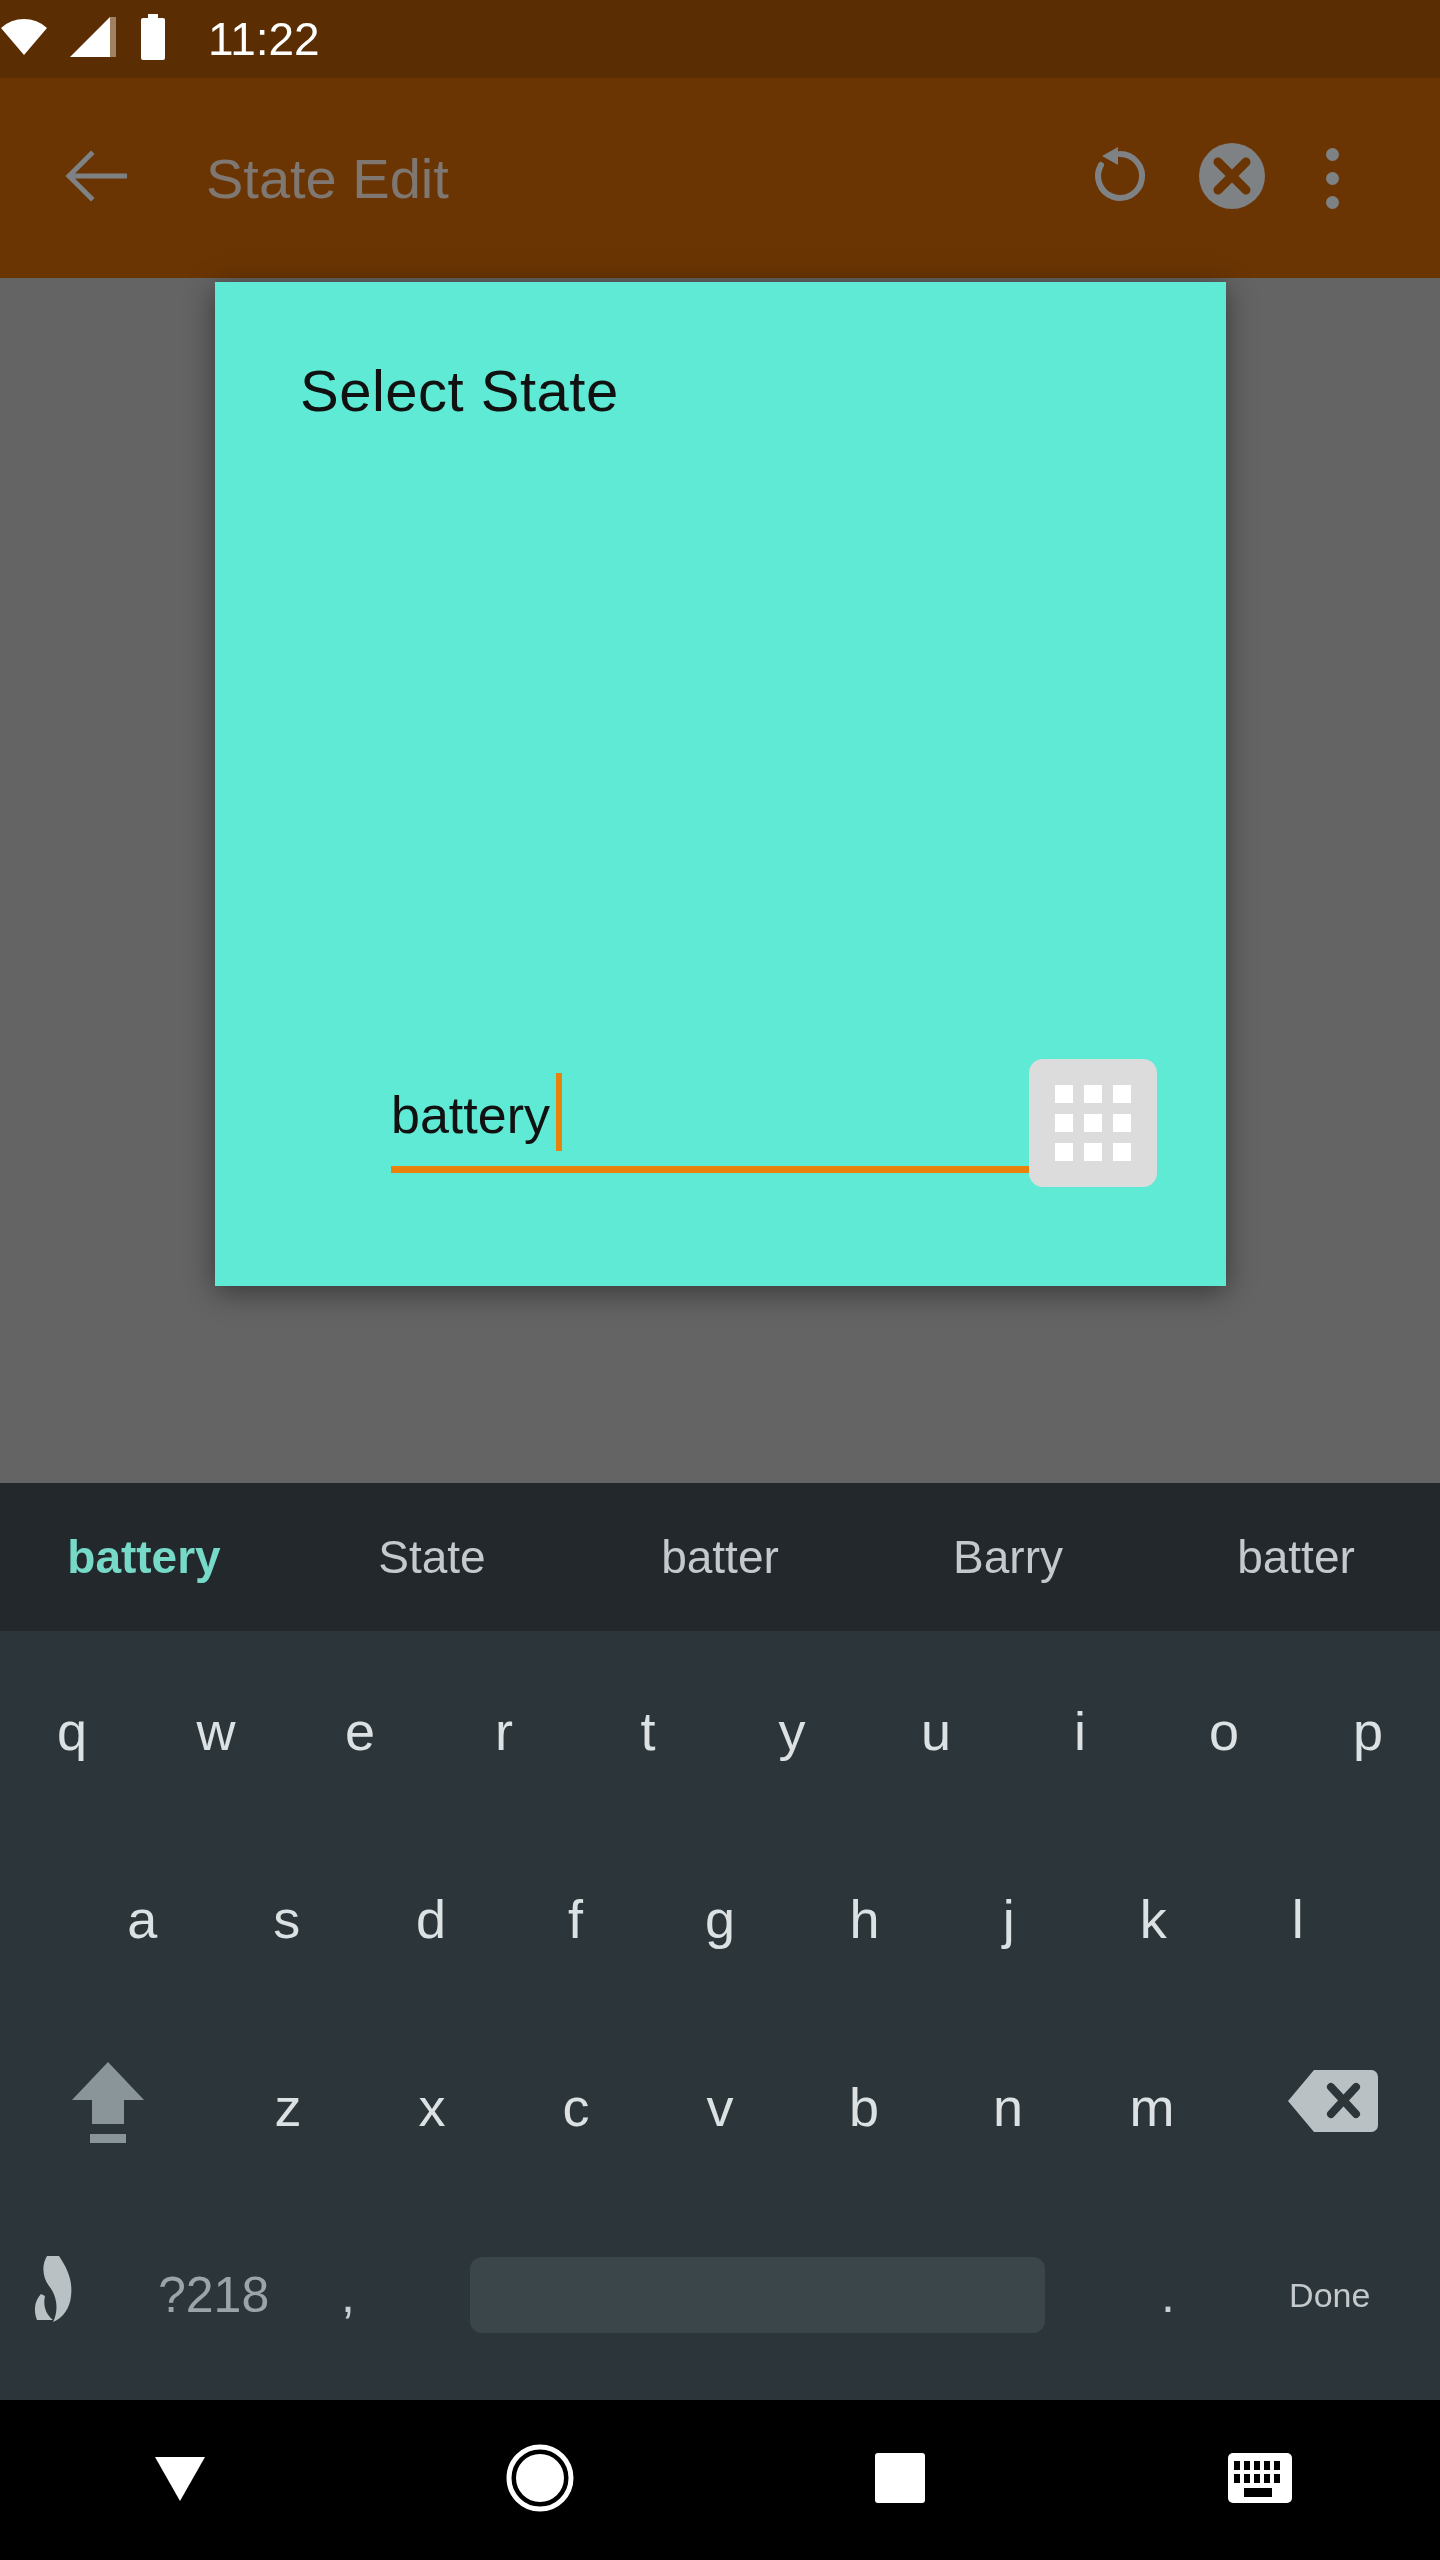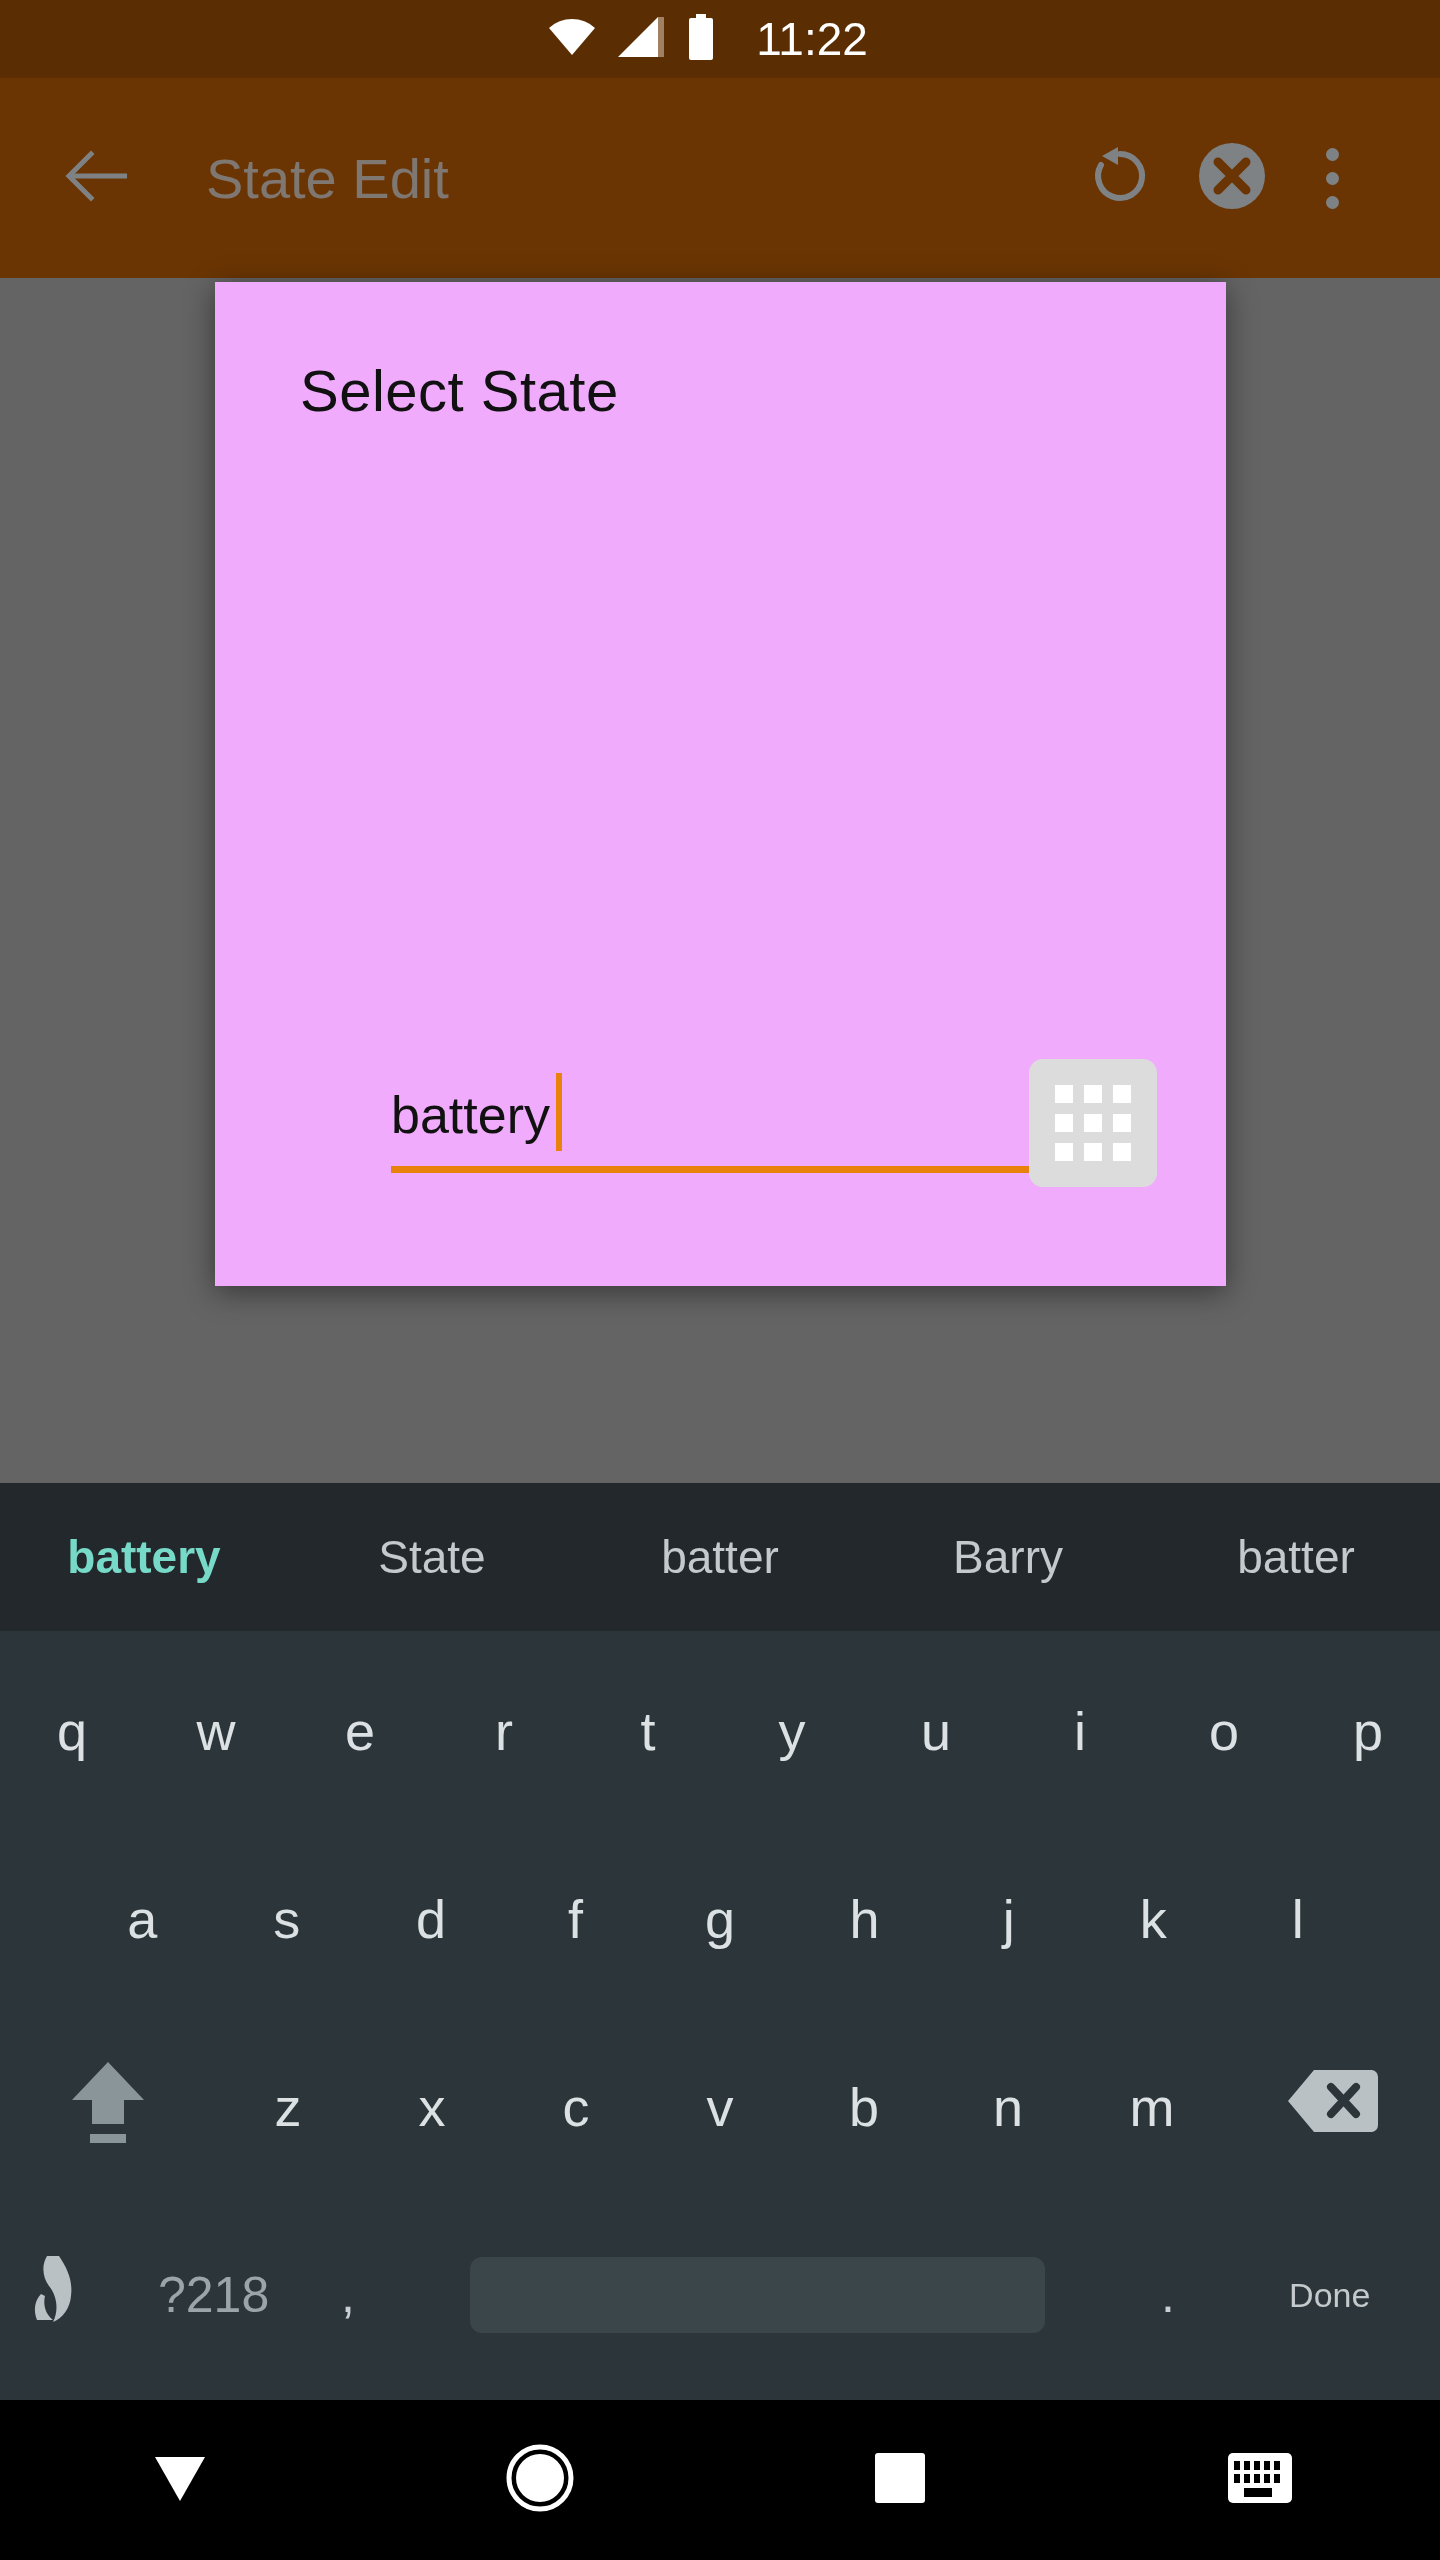--- a/index.html
+++ b/index.html
@@ -22,21 +22,21 @@
 
   
   .status-bar {
     position: absolute;
     top: 0; left: 0;
     width: 1440px;
     height: 78px;
     background: #5B2D02;
     display: flex;
     align-items: center;
-    justify-content: center;
+    justify-content: flex-start;
     padding-right: 24px;
   }
   .status-icons {
     display: flex;
     align-items: center;
     gap: 22px;
   }
   .wifi-icon { display: block; }
   .signal-icon { display: block; }
   .battery-status-icon { display: block; }
@@ -101,21 +101,21 @@
     background: #646464;
   }
 
   
   .dialog {
     position: absolute;
     left: 215px;
     top: 282px;
     width: 1011px;
     height: 1004px;
-    background: #f0abfc;
+    background: #5eead4;
     box-shadow: 0 6px 28px rgba(0,0,0,0.45);
   }
   .dialog-title {
     position: absolute;
     left: 85px;
     top: 75px;
     font-size: 58px;
     font-weight: 400;
     color: #111111;
     letter-spacing: 0.5px;

